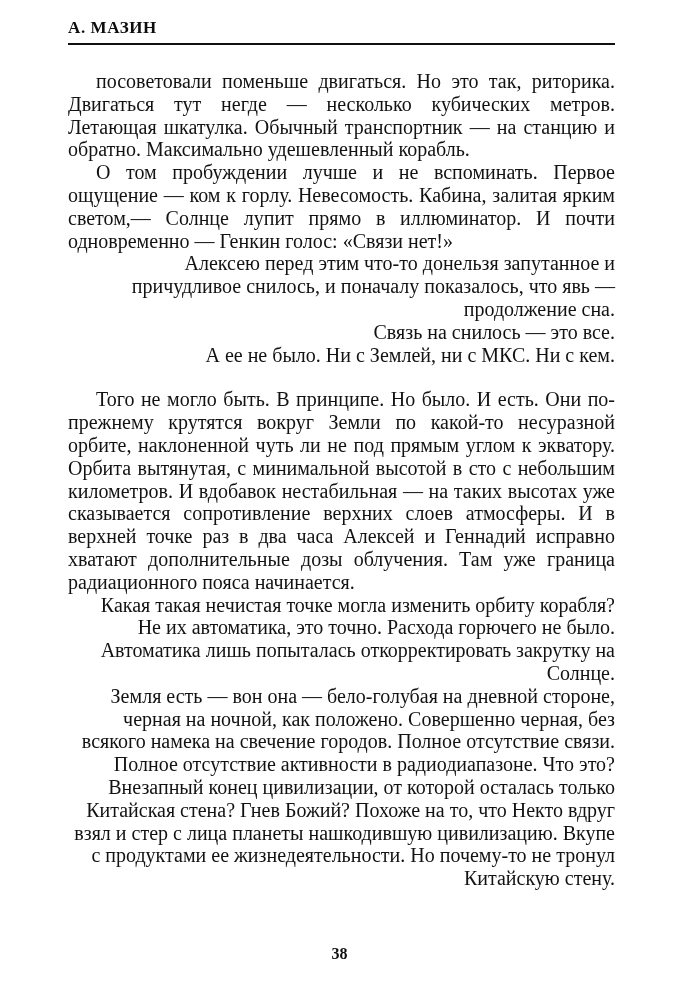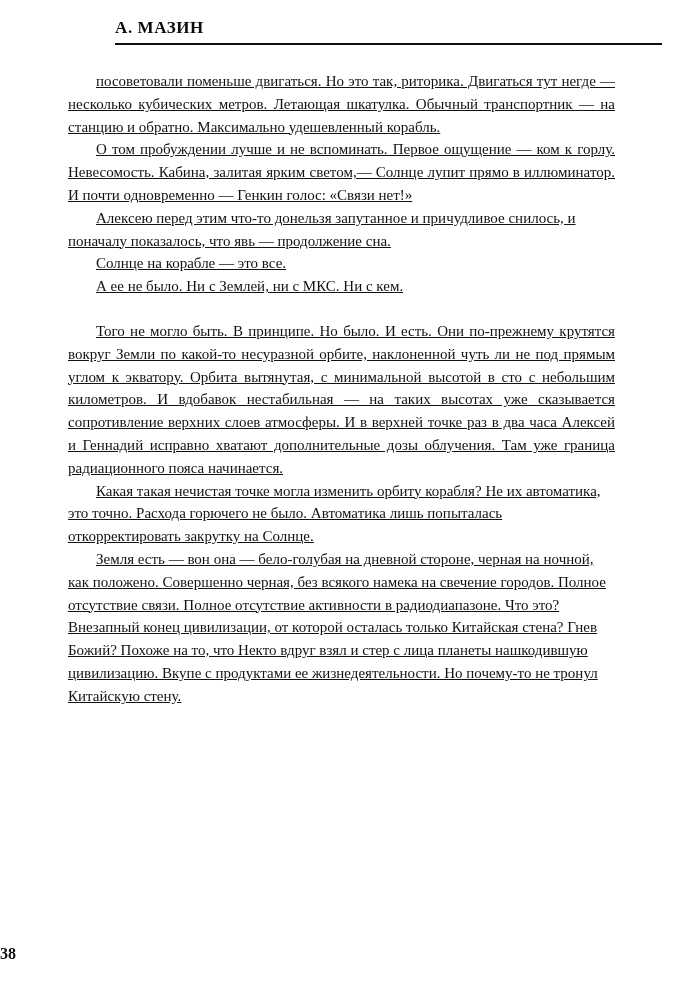--- a/index.html
+++ b/index.html
@@ -24,21 +24,20 @@
     background: #ffffff;
     box-sizing: border-box;
   }
 
   
   .running-head {
     position: absolute;
     left: 68px;
     top: 18px;
     width: 547px;
-    margin-left: 47px;
   }
   .running-head-title {
     font-family: "Liberation Serif", "DejaVu Serif", serif;
     font-weight: 700;
     font-size: 17px;
     letter-spacing: 0.6px;
     line-height: 20px;
     color: #0d0d0d;
     white-space: nowrap;
   }
@@ -55,42 +54,42 @@
     position: absolute;
     left: 68px;
     top: 70px;
     width: 547px;
   }
 
   .para {
     margin: 0;
     text-align: justify;
     text-justify: inter-word;
-    font-size: 15px;
+    font-size: 20px;
     line-height: 22.8px;
     text-indent: 28px;
     color: #121212;
     hyphens: manual;
-    text-decoration: underline;
   }
   .para.last-line-left {
-    text-align: left;
+    text-align: right;
   }
 
   
   .section-gap {
     height: 22px;
   }
 
   
   .folio {
     position: absolute;
     left: 0;
     top: 944px;
     width: 679px;
+    text-align: center;
     font-weight: 700;
     font-size: 16px;
     line-height: 20px;
     color: #101010;
   }
 </style>
 </head>
 <body>
 
 <div class="page">
@@ -98,21 +97,21 @@
   <div class="running-head">
     <div class="running-head-title">А. МАЗИН</div>
     <div class="head-rule"></div>
   </div>
 
   <div class="textblock">
 
     <p class="para">посоветовали поменьше двигаться. Но это так, риторика. Двигаться тут негде — несколько кубических метров. Летающая шкатулка. Обычный транспортник — на станцию и обратно. Максимально удешевленный корабль.</p>
     <p class="para">О том пробуждении лучше и не вспоминать. Первое ощущение — ком к горлу. Невесомость. Кабина, залитая ярким светом,— Солнце лупит прямо в иллюминатор. И почти одновременно — Генкин голос: «Связи нет!»</p>
     <p class="para last-line-left">Алексею перед этим что-то донельзя запутанное и причудливое снилось, и поначалу показалось, что явь — продолжение сна.</p>
-    <p class="para last-line-left">Солнце на корабле — это все.</p>
+    <p class="para last-line-left">Связь на снилось — это все.</p>
     <p class="para last-line-left">А ее не было. Ни с Землей, ни с МКС. Ни с кем.</p>
 
     <div class="section-gap"></div>
 
     <p class="para">Того не могло быть. В принципе. Но было. И есть. Они по-прежнему крутятся вокруг Земли по какой-то несуразной орбите, наклоненной чуть ли не под прямым углом к экватору. Орбита вытянутая, с минимальной высотой в сто с небольшим километров. И вдобавок нестабильная — на таких высотах уже сказывается сопротивление верхних слоев атмосферы. И в верхней точке раз в два часа Алексей и Геннадий исправно хватают дополнительные дозы облучения. Там уже граница радиационного пояса начинается.</p>
     <p class="para last-line-left">Какая такая нечистая точке могла изменить орбиту корабля? Не их автоматика, это точно. Расхода горючего не было. Автоматика лишь попыталась откорректировать закрутку на Солнце.</p>
     <p class="para last-line-left">Земля есть — вон она — бело-голубая на дневной стороне, черная на ночной, как положено. Совершенно черная, без всякого намека на свечение городов. Полное отсутствие связи. Полное отсутствие активности в радиодиапазоне. Что это? Внезапный конец цивилизации, от которой осталась только Китайская стена? Гнев Божий? Похоже на то, что Некто вдруг взял и стер с лица планеты нашкодившую цивилизацию. Вкупе с продуктами ее жизнедеятельности. Но почему-то не тронул Китайскую стену.</p>
 
   </div>
 

